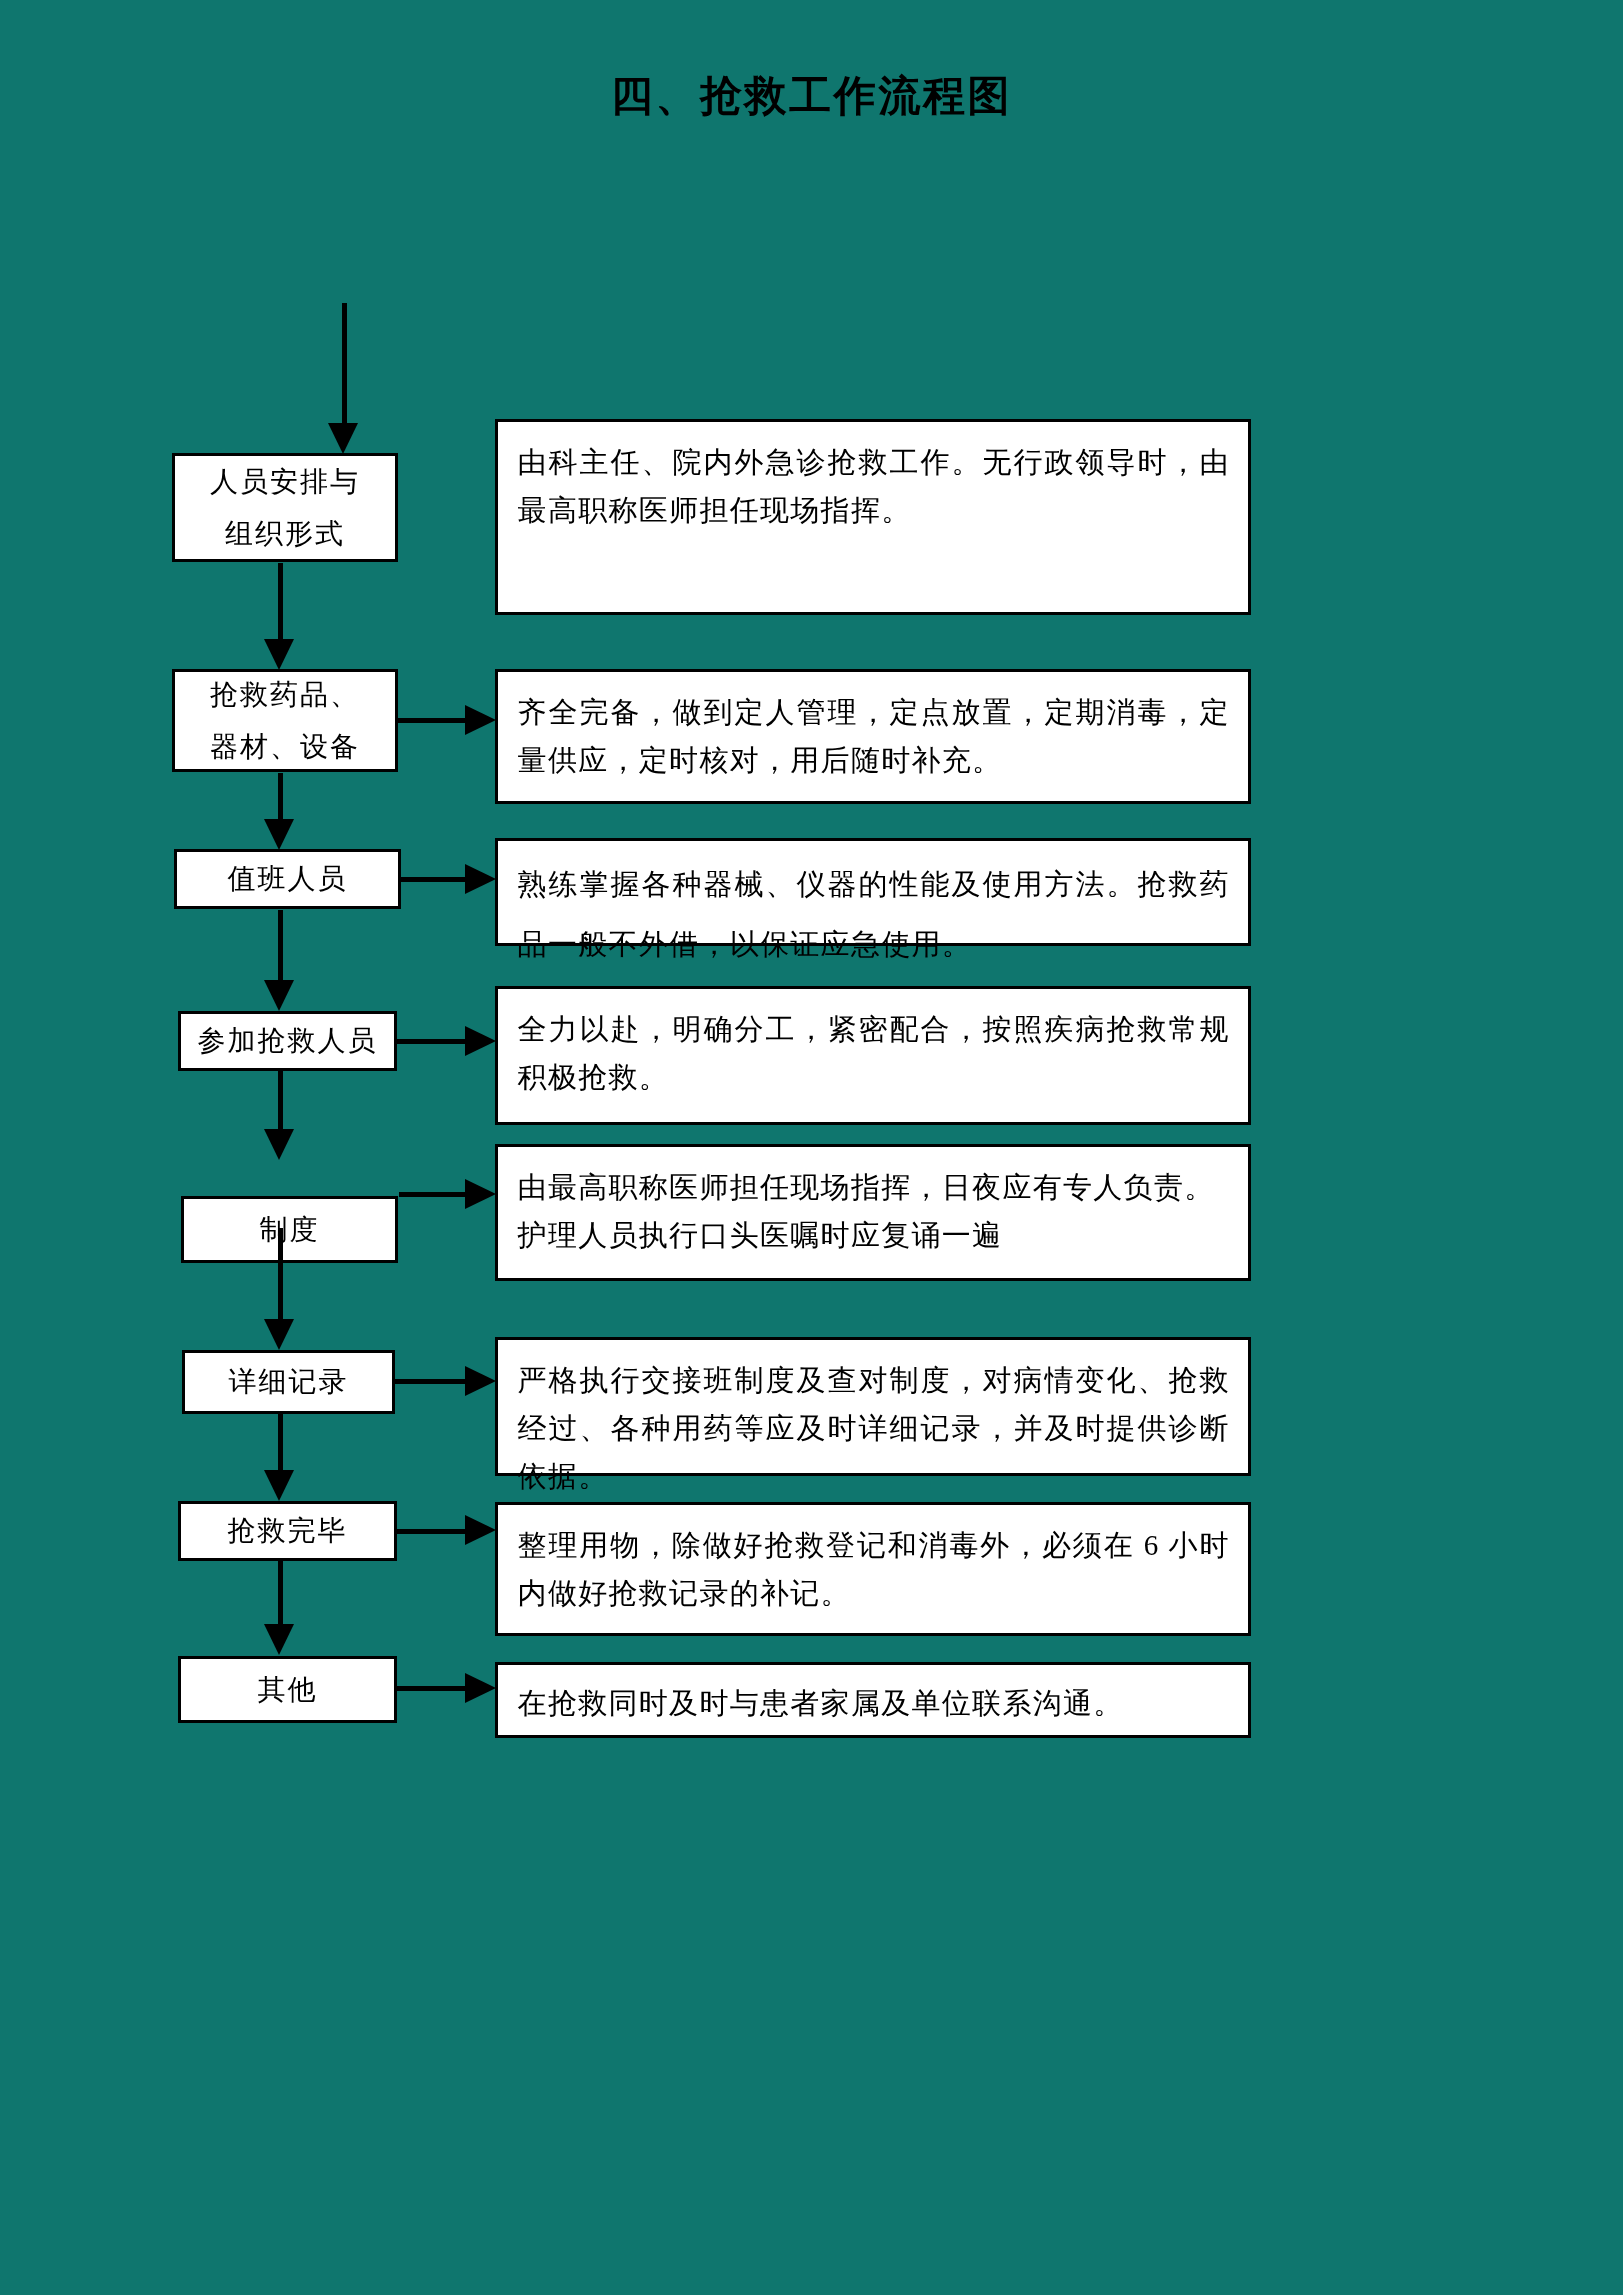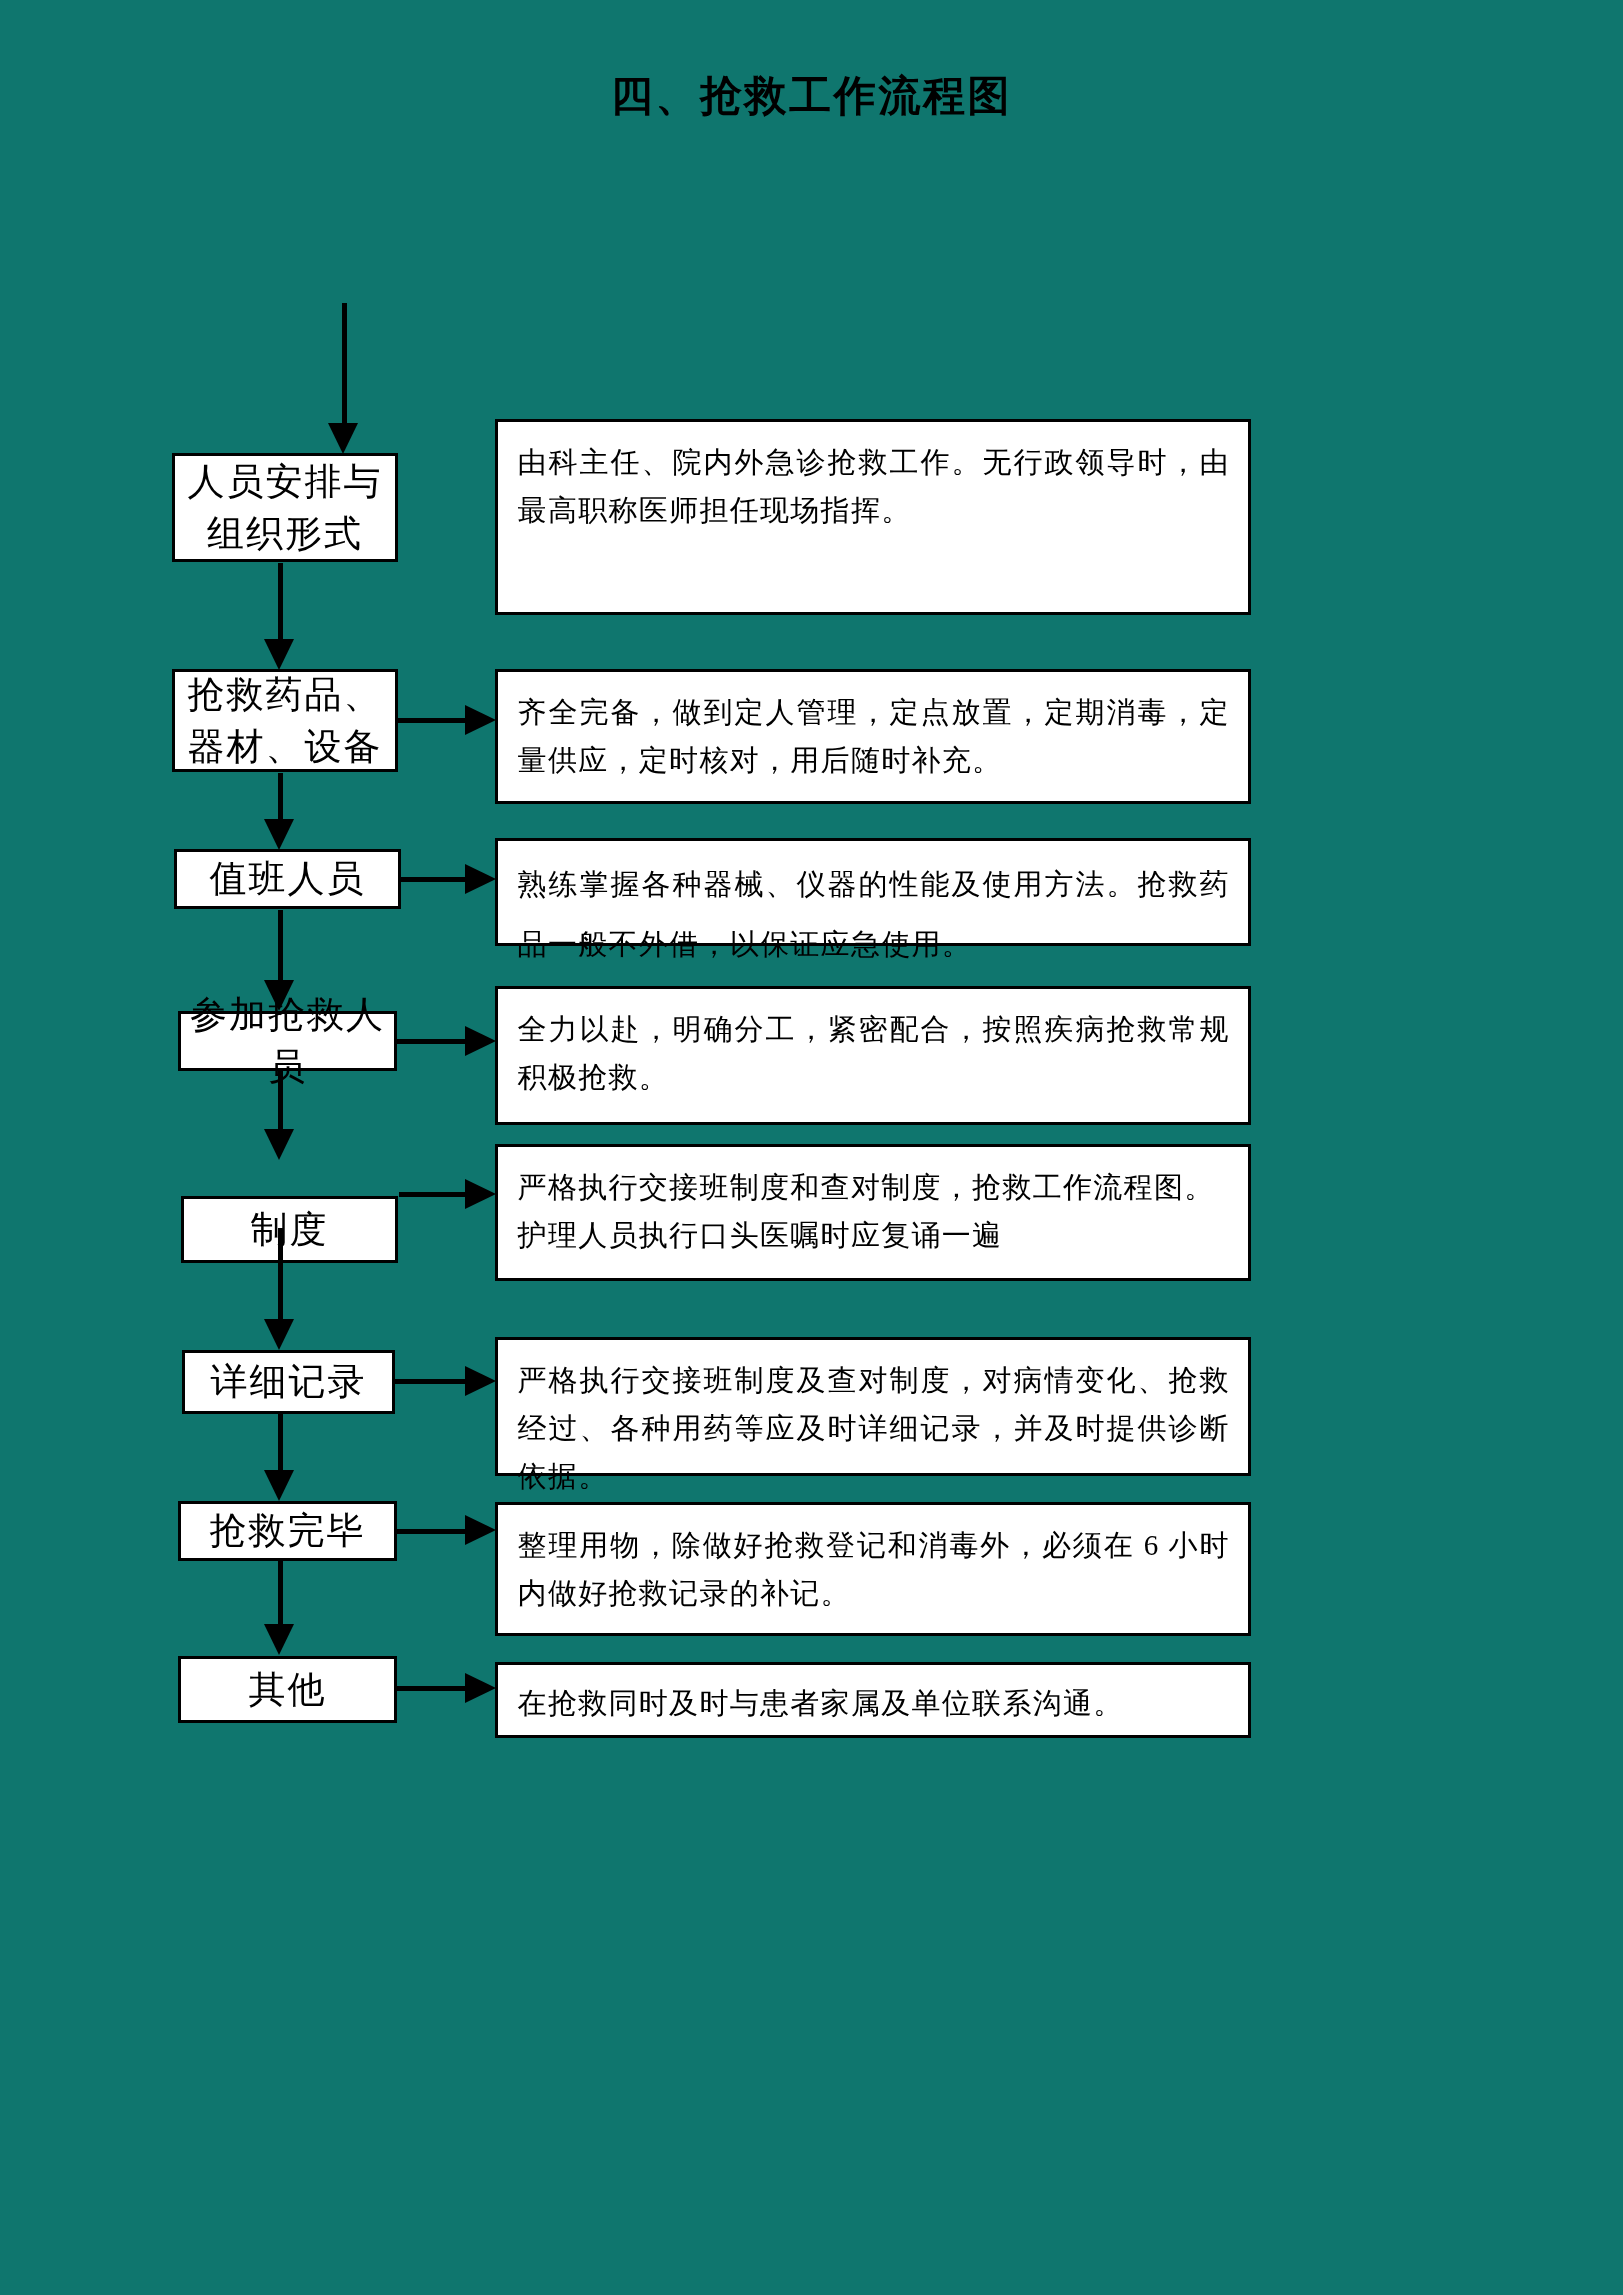--- a/index.html
+++ b/index.html
@@ -40,21 +40,21 @@
     font-size:30px;
     letter-spacing:2px;
   }
   .stepbox{
     display:flex;
     align-items:center;
     justify-content:center;
     text-align:center;
   }
   .stepbox .lbl{
-    font-size:37px;
+    font-size:28px;
     line-height:52px;
     letter-spacing:2px;
     white-space:pre-line;
   }
   .descbox .lbl{
     display:block;
     padding:15.7px 18.3px 0 19.6px;
     font-size:29px;
     line-height:48px;
     letter-spacing:1.3px;
@@ -144,21 +144,21 @@
 
   <div class="vline" style="left:278px;top:1071px;height:60px;"></div>
   <div class="varrow" style="left:264px;top:1129px;"></div>
 
   <div class="box stepbox" style="left:181px;top:1196px;width:217px;height:67px;">
     <span class="lbl">制度</span>
   </div>
   <div class="hline" style="left:399px;top:1192px;width:70px;"></div>
   <div class="harrow" style="left:465px;top:1179px;"></div>
   <div class="box descbox" style="left:495px;top:1144px;width:756px;height:137px;">
-    <span class="lbl">严格执行交接班制度和查对制度，抢救工作流程图。
+    <span class="lbl">由最高职称医师担任现场指挥，日夜应有专人负责。
 护理人员执行口头医嘱时应复诵一遍</span>
   </div>
 
   <div class="vline" style="left:278px;top:1228px;height:94px;"></div>
   <div class="varrow" style="left:264px;top:1319px;"></div>
 
   <div class="box stepbox" style="left:182px;top:1350px;width:213px;height:64px;">
     <span class="lbl">详细记录</span>
   </div>
   <div class="hline" style="left:395px;top:1379px;width:74px;"></div>

